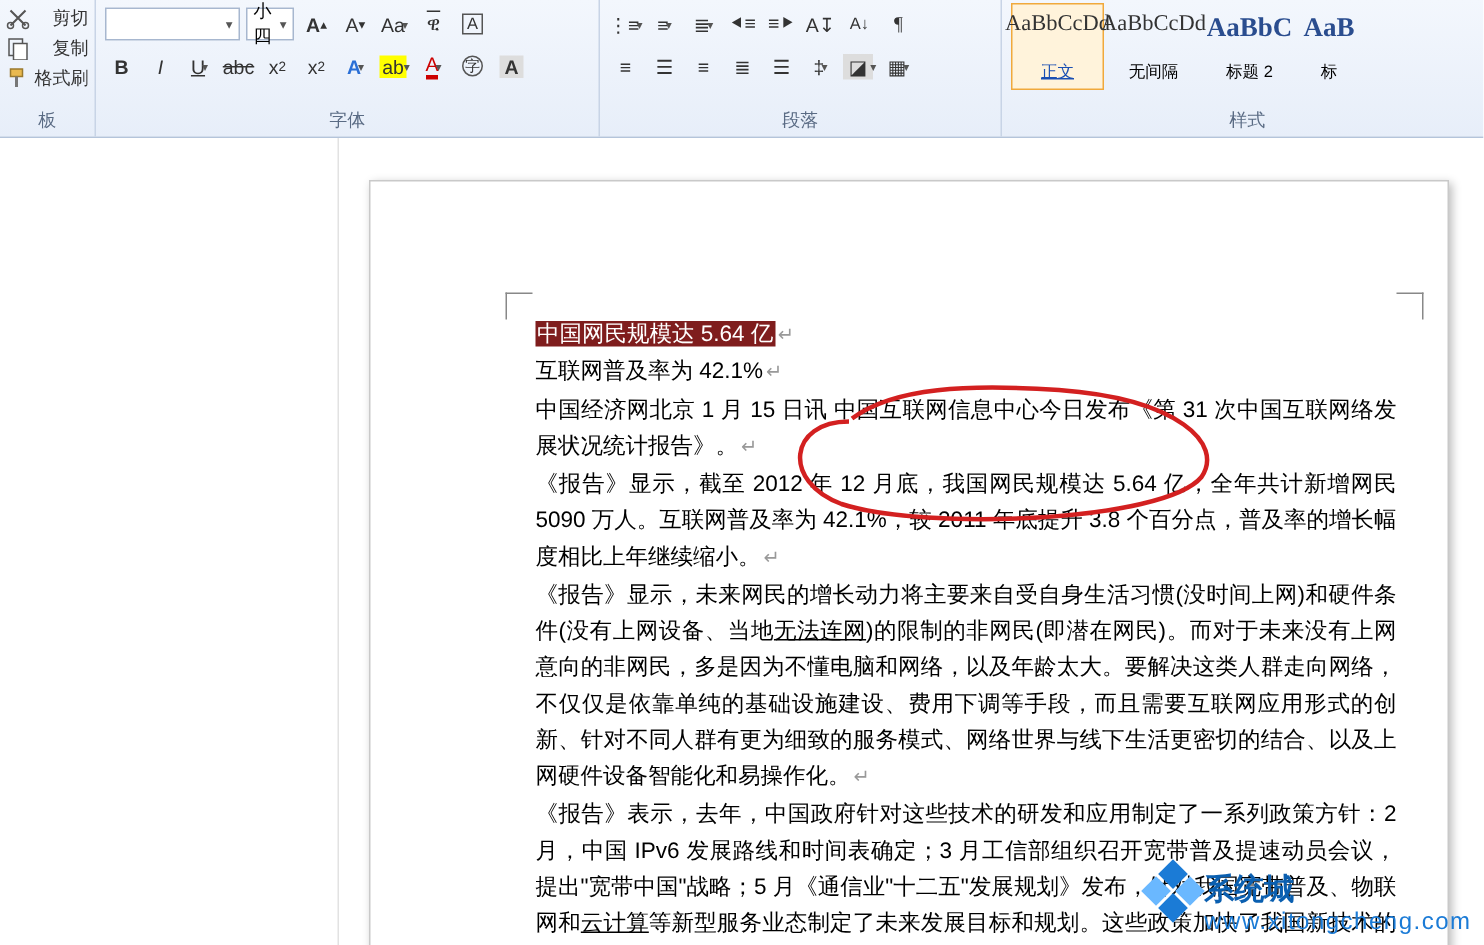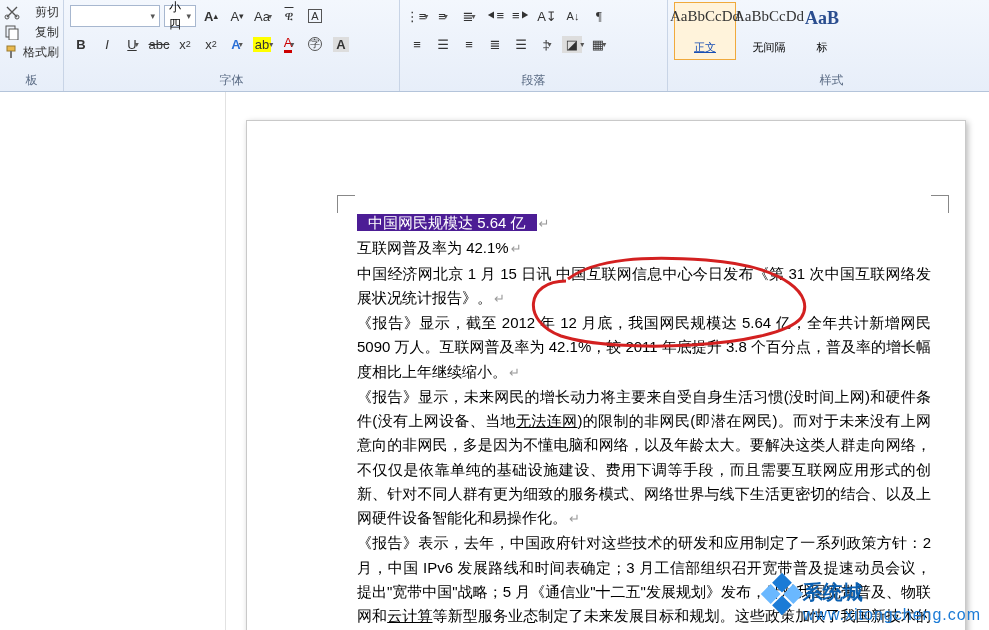--- a/index.html
+++ b/index.html
@@ -35,21 +35,21 @@
   .style-name { font-size:11px; margin-top:auto; margin-bottom:2px; }
   .style-name.link { color:#1a4fb3; text-decoration:underline; }
 
   
   .workspace { height:calc(100% - 92px); background:#fff; display:flex; }
   .gutter { width:226px; background:#fff; border-right:1px solid #e2e2e2; }
   .page-wrap { flex:1; background:#fff; position:relative; overflow:hidden; }
   .page { position:absolute; left:20px; top:28px; width:720px; background:#fff; border:1px solid #c9c9c9; box-shadow:2px 2px 6px #bbb; padding:90px 34px 30px 110px; }
   .page p { font-family:"SimSun",serif; font-size:15px; line-height:1.55; color:#000; text-align:justify; margin-bottom:1px; }
   .para-mark{color:#999;font-size:13px;margin-left:2px;}
-  .sel-text { background:#4c1d95; color:#fff; padding:0 11px; }
+  .sel-text { background:#7f1d1d; color:#fff; padding:0 1px; }
   .corner { position:absolute; width:18px;height:18px; }
   .corner.tl { left:100px; top:80px; border-left:1px solid #888; border-top:1px solid #888; transform:translate(-10px,-6px);}
   .corner.tr { right:26px; top:80px; border-right:1px solid #888; border-top:1px solid #888; transform:translate(10px,-6px);}
 
   
   .anno { position:absolute; left:280px; top:154px; width:310px; height:110px; pointer-events:none; }
   .anno path { stroke:#d32020; stroke-width:3; fill:none; }
 
   
   .watermark { position:absolute; right:8px; bottom:6px; display:flex; align-items:flex-start; gap:6px; font-size:20px; color:#0a5fb0; font-weight:bold; }
@@ -200,20 +200,24 @@
 
   <div class="styles-group">
     <div class="style-gallery">
       <div class="style-item sel">
         <div class="style-prev">AaBbCcDd</div>
         <div class="style-name link">正文</div>
       </div>
       <div class="style-item">
         <div class="style-prev">AaBbCcDd</div>
         <div class="style-name">无间隔</div>
+      </div>
+      <div class="style-item">
+        <div class="style-prev mid">AaBbC</div>
+        <div class="style-name">标题 2</div>
       </div>
       <div class="style-item" style="width:40px">
         <div class="style-prev mid">AaB</div>
         <div class="style-name">标</div>
       </div>
     </div>
     <div class="group-label">样式</div>
   </div>
 </div>
 

